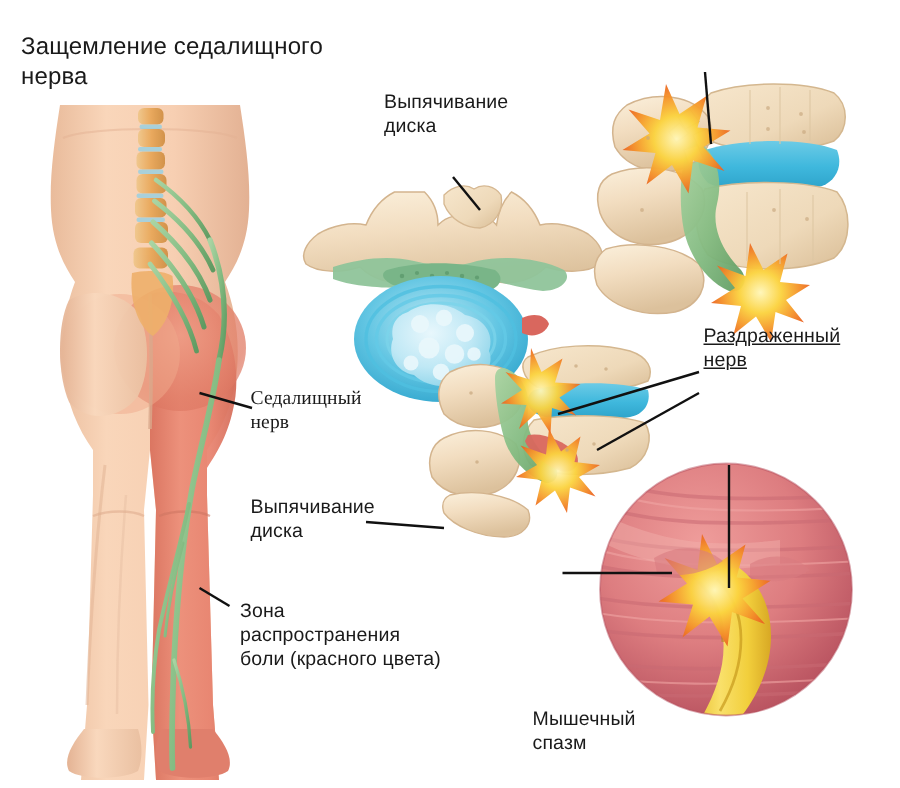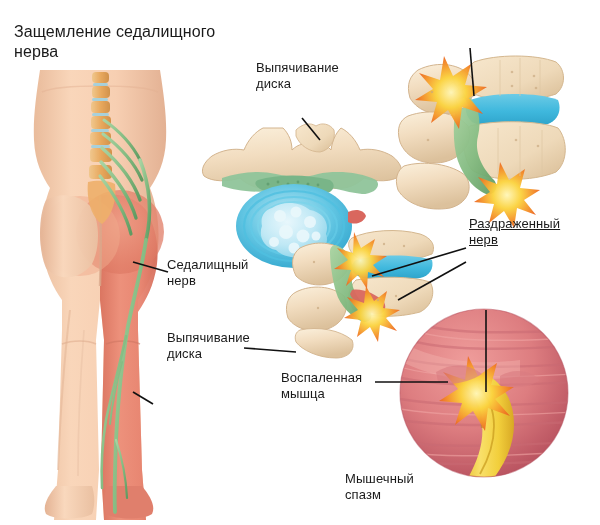--- a/index.html
+++ b/index.html
@@ -382,26 +382,27 @@
   <div class="label lbl-title" style="left:14px;top:10px;margin-top:12px;">Защемление седалищного
 нерва</div>
 
   <div class="label" style="left:256px;top:60px;">Выпячивание
 диска</div>
 
 
   <div class="label" style="left:469px;top:216px;text-decoration:underline;">Раздраженный
 нерв</div>
 
-  <div class="label" style="left:167px;top:257px;">Седалищный
+  <div class="label" style="left:167px;top:257px;font-family:Liberation Serif, serif;">Седалищный
 нерв</div>
 
   <div class="label" style="left:167px;top:330px;">Выпячивание
 диска</div>
 
-
-  <div class="label" style="left:281px;top:370px;">Воспаленная
-мышца</div>
-
-  <div class="label" style="left:345px;top:471px;">Мышечный
+  <div class="label" style="left:160px;top:399px;">Зона
+распространения
+боли (красного цвета)</div>
+
+
+  <div class="label" style="left:355px;top:471px;">Мышечный
 спазм</div>
 
 </div>
 
 </body></html>

